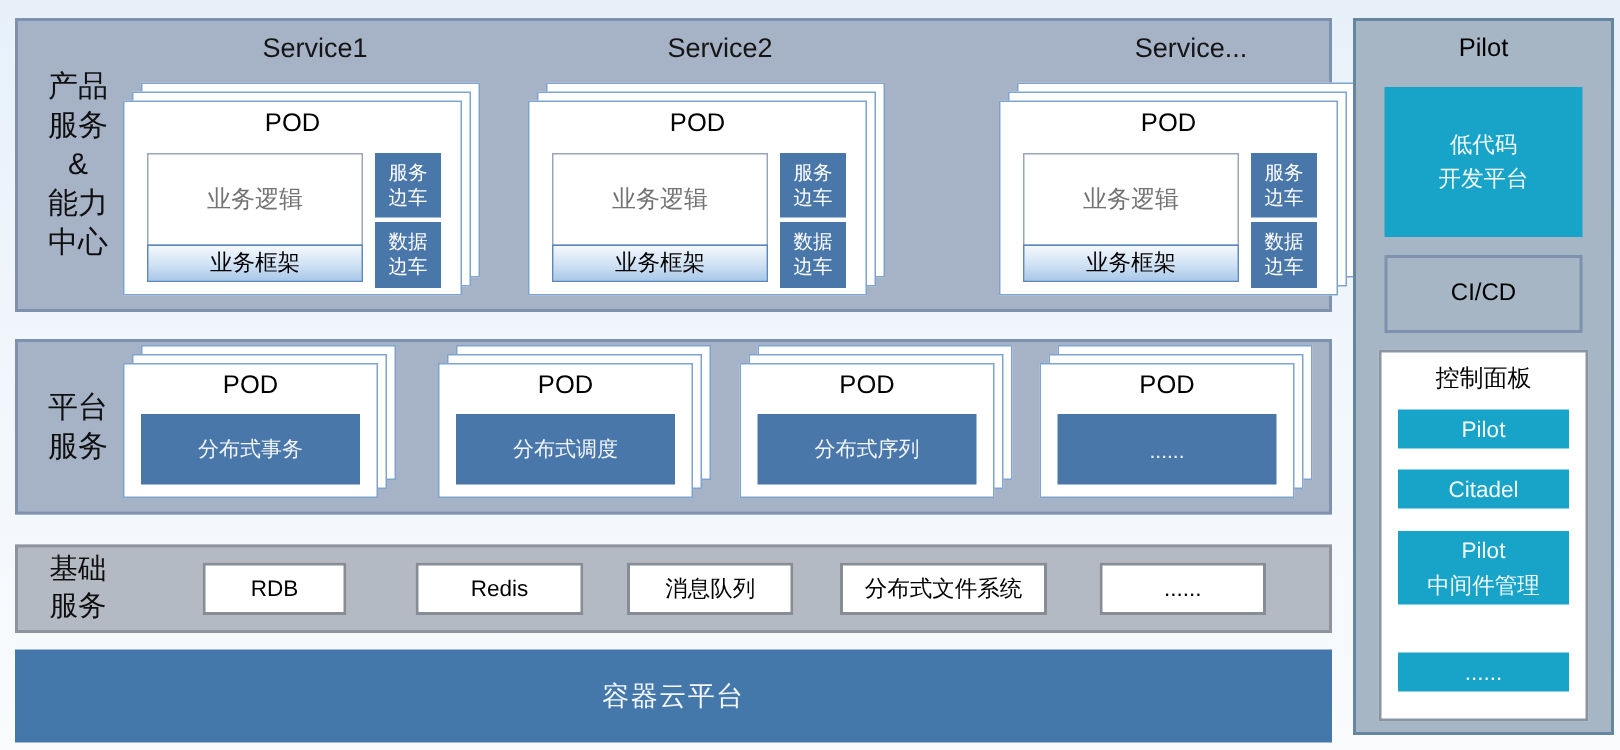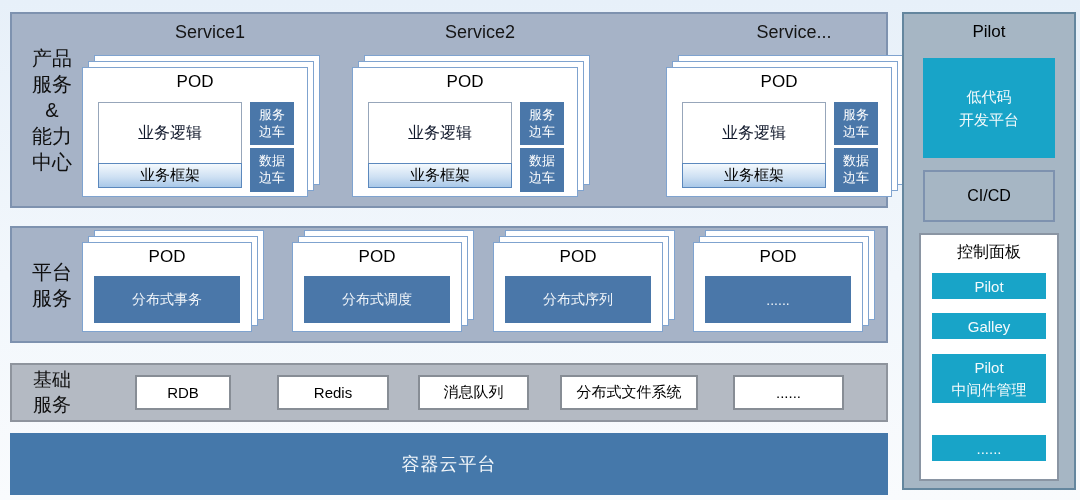--- a/index.html
+++ b/index.html
@@ -42,21 +42,21 @@
   }
   .stack-layer.l2 { transform:translate(12px,-12px); }
   .stack-layer.l1 { transform:translate(6px,-6px); }
   .pod-title {
     position:absolute; top:4px; left:0; width:100%; text-align:center;
     font-size:17px; color:#000;
   }
   .logic-box {
     position:absolute; left:15px; top:34px; width:144px; height:62px;
     background:#fff; border:1px solid #97a6ba;
-    display:flex; align-items:center; justify-content:center; font-size:16px; color:#0f172a;
+    display:flex; align-items:center; justify-content:center; font-size:16px; color:#737373;
   }
   .framework-box {
     position:absolute; left:15px; top:95px; width:144px; height:25px;
     background:linear-gradient(180deg,#f4f9fd 0%, #cfe1f3 55%, #a9c8e8 100%);
     border:1px solid #5b88bd;
     display:flex; align-items:center; justify-content:center; font-size:15px; color:#000;
   }
   .sidecar {
     position:absolute; left:167px; width:44px;
     background:#4a77a9; color:#fff; font-size:13px; line-height:1.3;
@@ -259,20 +259,20 @@
   <div class="container-bar">容器云平台</div>
 
   <aside class="devops">
     <div class="devops-title">Pilot</div>
     <div class="lowcode-box">低代码
 开发平台</div>
     <div class="cicd-box">CI/CD</div>
     <div class="control-panel">
       <div class="cp-title">控制面板</div>
       <div class="cp-btn cpb1">Pilot</div>
-      <div class="cp-btn cpb2">Galley</div>
+      <div class="cp-btn cpb2">Citadel</div>
       <div class="cp-btn cpb3">Pilot</div>
       <div class="cp-btn cpb4">中间件管理</div>
       <div class="cp-btn cpb5">......</div>
     </div>
   </aside>
 
 </div>
 
 </body></html>

